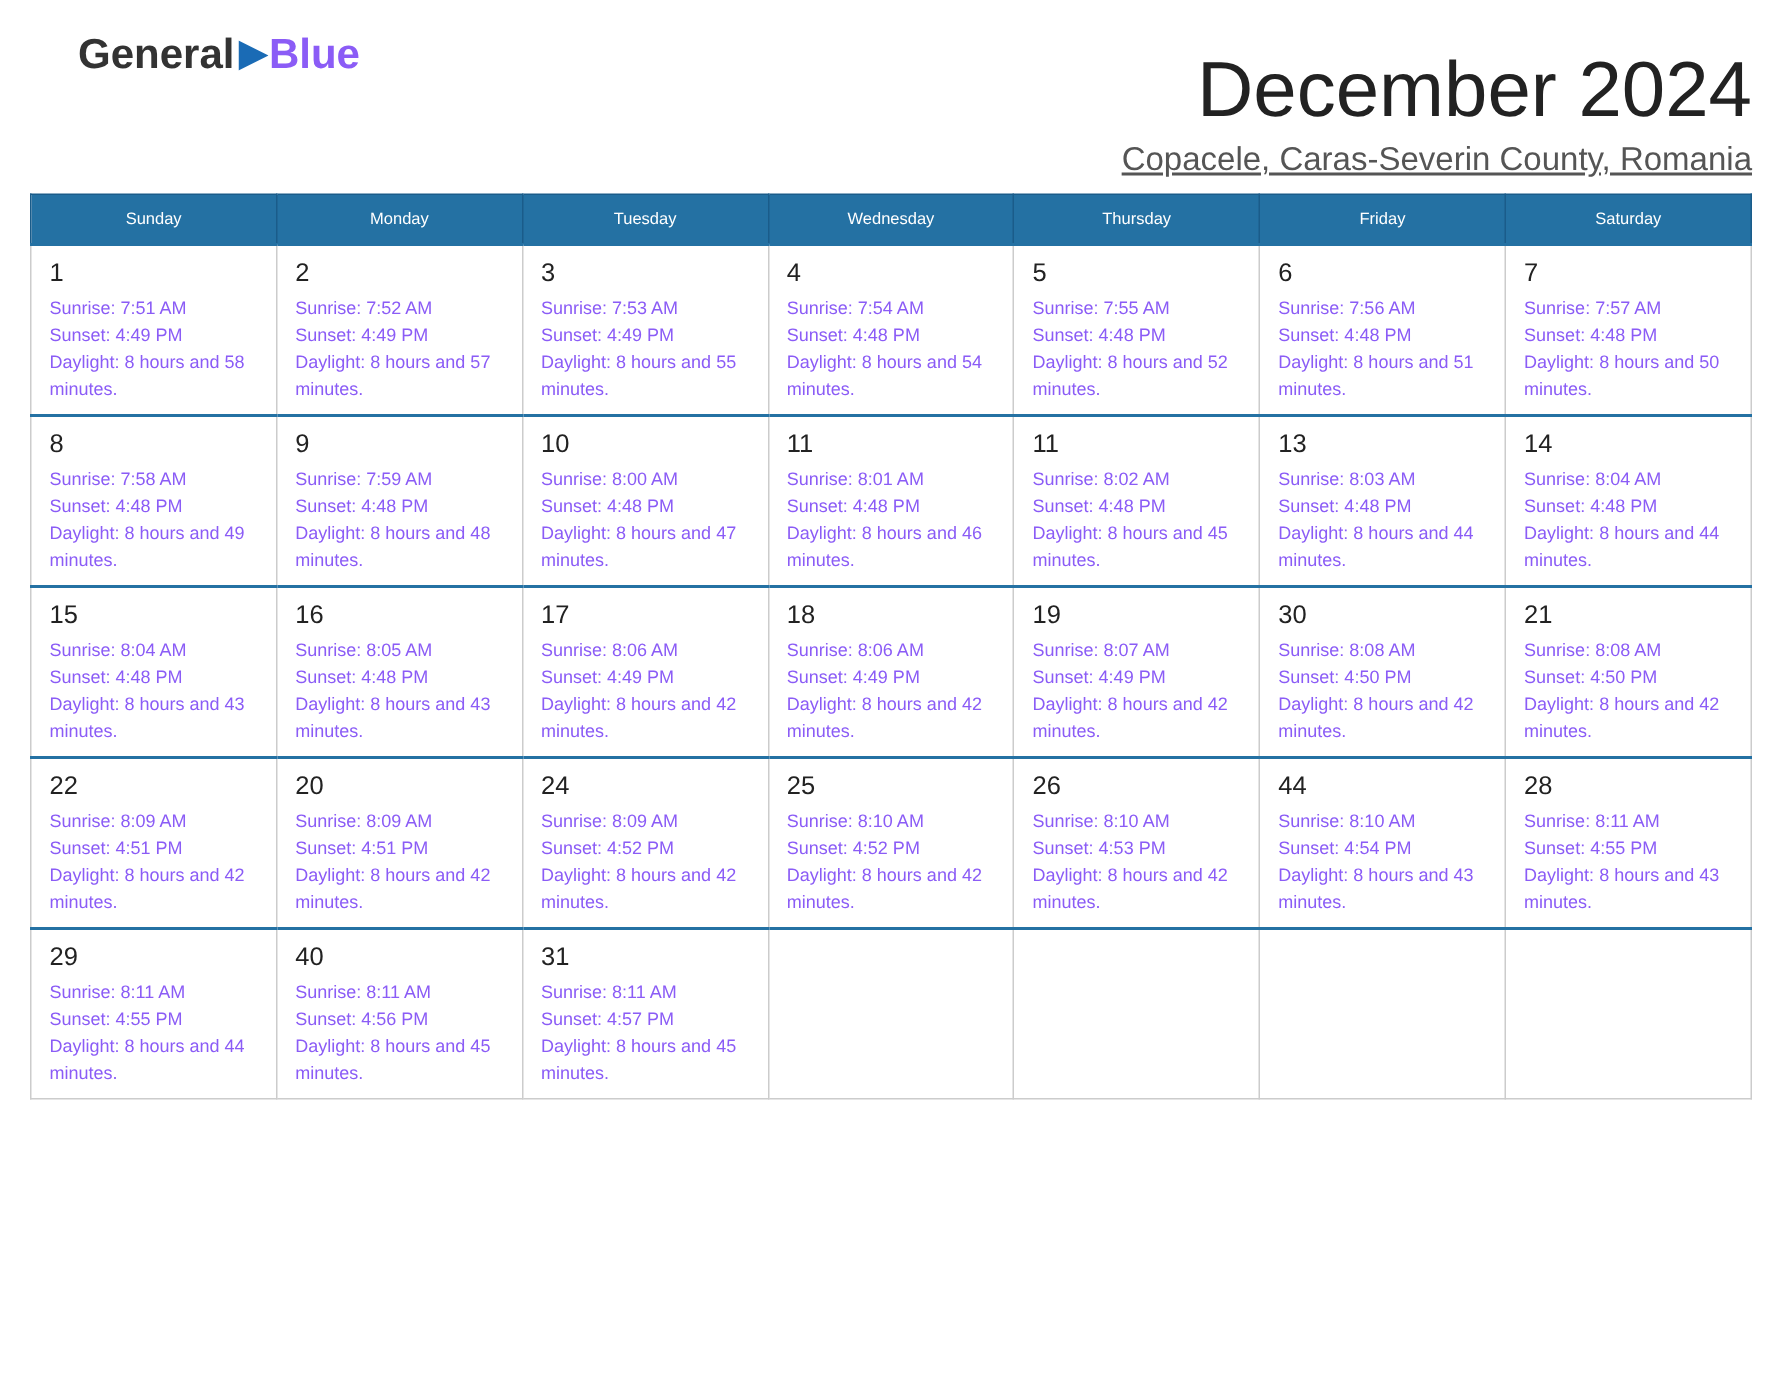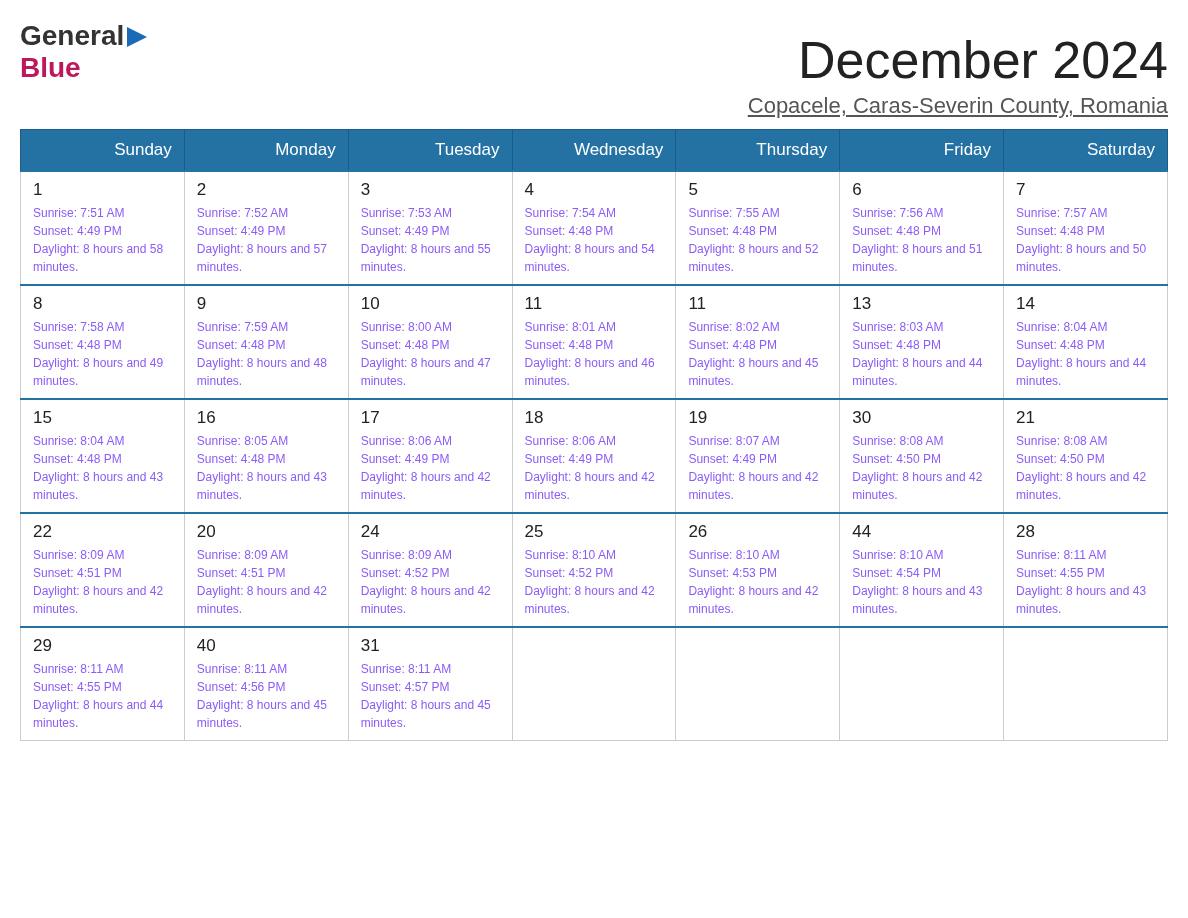--- a/index.html
+++ b/index.html
@@ -11,22 +11,23 @@
       min-height: 918px;
     }
     .header-row {
       display: flex;
       justify-content: space-between;
       align-items: flex-start;
       margin-bottom: 10px;
     }
     .logo {
       display: flex;
-      flex-direction: column;
+      flex-direction: row;
       align-items: flex-start;
+      margin-left: 32px;
     }
     .logo-line1 {
       display: flex;
       align-items: center;
     }
     .title-block {
       text-align: right;
       margin-top: 12px;
     }
     .month-title {
@@ -42,24 +43,24 @@
       text-decoration: underline;
     }
     .calendar-table {
       width: 100%;
       border-collapse: collapse;
       margin-top: 10px;
     }
     .calendar-table th {
       background-color: #2471a3;
       color: #fff;
-      font-size: 17px;
+      font-size: 11px;
       font-weight: normal;
       padding: 10px 12px;
-      text-align: right;
+      text-align: center;
       border: 1px solid #1a5c8a;
       margin-left: 44px;
     }
     .calendar-table td {
       vertical-align: top;
       padding: 8px 12px;
       border: 1px solid #ccc;
       width: calc(100% / 7);
       font-size: 13px;
       color: #333;
@@ -89,21 +90,21 @@
 
 <div class="header-row">
   <div class="logo">
     <div class="logo-line1">
       <span style="font-size:28px;font-weight:bold;color:#333;">General</span>
       <svg width="20" height="28" viewBox="0 0 20 28" style="margin-left:3px;margin-top:2px;">
         <polygon points="0,4 20,14 0,24" fill="#1a6bb5"></polygon>
       </svg>
     </div>
     <div>
-      <span style="font-size:28px;font-weight:bold;color:#be185d;">Blue</span>
+      <span style="font-size:28px;font-weight:bold;color:#8b5cf6;">Blue</span>
     </div>
   </div>
   <div class="title-block">
     <div class="month-title">December 2024</div>
     <div class="location-title">Copacele, Caras-Severin County, Romania</div>
   </div>
 </div>
 
 <table class="calendar-table">
   <thead>

